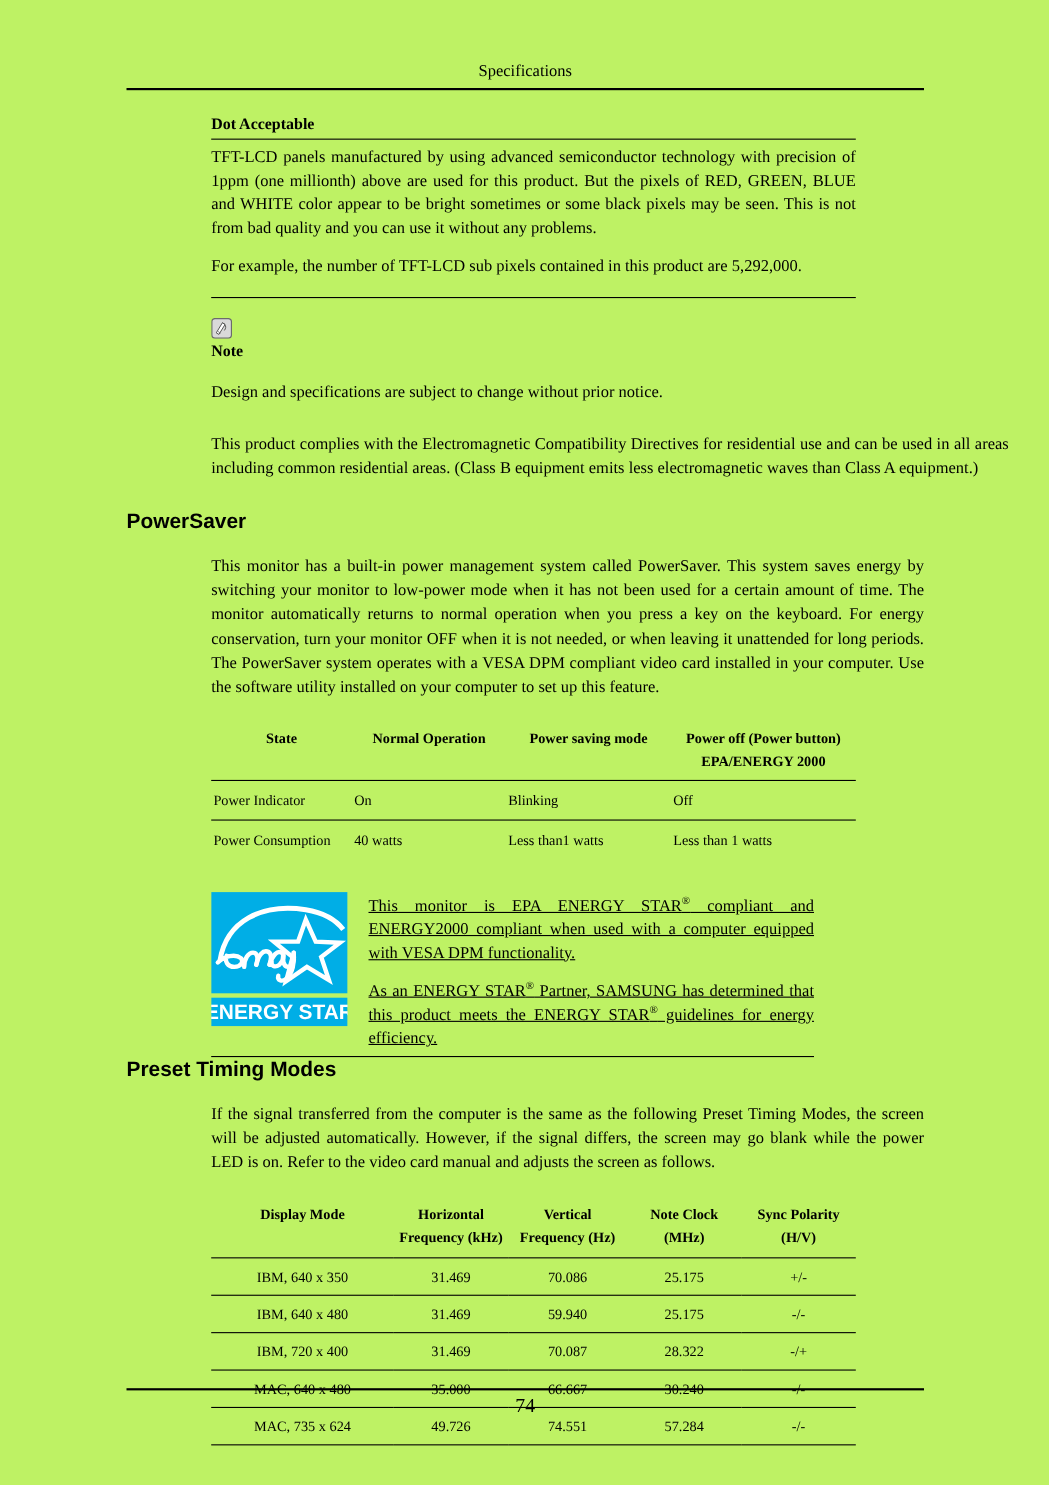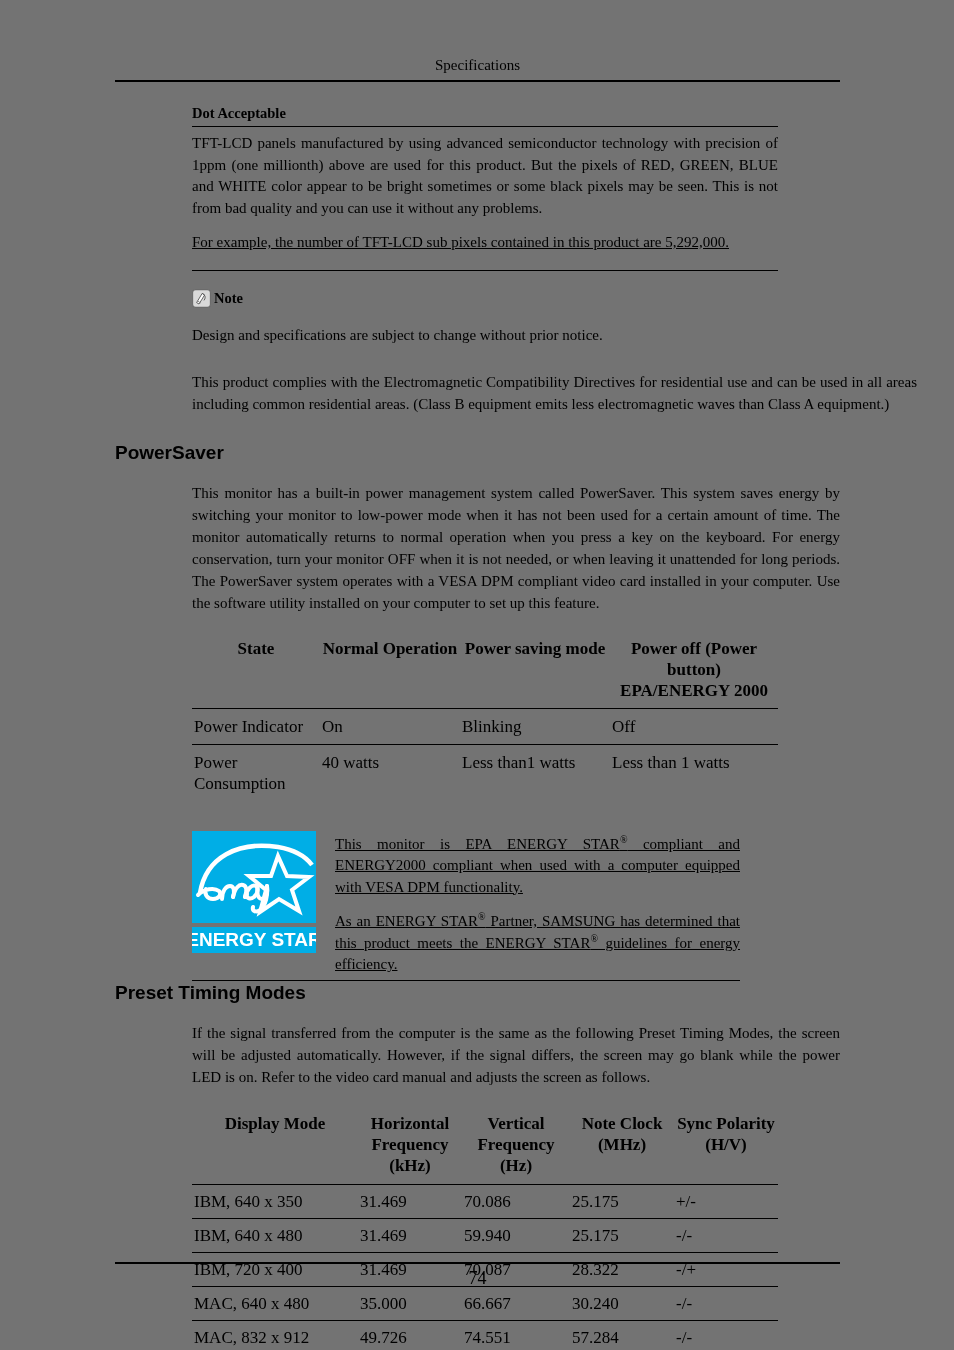--- a/index.html
+++ b/index.html
@@ -4,21 +4,21 @@
 <style>
   html, body {
     margin: 0;
     padding: 0;
     background: #ffffff;
   }
   .page {
     position: relative;
     width: 954px;
     height: 1350px;
-    background: #737373;
+    background: #bef264;
     font-family: "Liberation Serif", serif;
     color: #000000;
     overflow: hidden;
   }
 
   
   .page-header {
     position: absolute;
     left: 115px;
     top: 55px;
@@ -55,27 +55,28 @@
   }
   .rule {
     border-bottom: 1.6px solid #000;
   }
   .box-para {
     font-size: 15px;
     line-height: 21.5px;
     text-align: justify;
     padding: 6px 0 6px 0;
   }
-  .box-para.tight { padding-top: 7px; padding-bottom: 16px; text-decoration: underline; }
+  .box-para.tight { padding-top: 7px; padding-bottom: 16px; }
 
   
   .note-line {
     display: flex;
     align-items: flex-start;
     gap: 3px;
+    flex-direction: column;
   }
   .icon-note {
     display: inline-block;
     width: 19px;
     height: 19px;
     flex: 0 0 19px;
     position: relative;
     vertical-align: middle;
   }
   .icon-note svg { display: block; }
@@ -96,21 +97,21 @@
     font-family: "Liberation Sans", sans-serif;
     font-weight: bold;
     font-size: 19px;
     line-height: 24px;
     color: #000;
   }
 
   
   table.doc-table {
     border-collapse: collapse;
-    font-size: 17px;
+    font-size: 13px;
   }
   table.doc-table th,
   table.doc-table td {
     padding: 0;
     vertical-align: top;
   }
   .tbl-hrule-top { border-top: 1.6px solid #000; }
   .tbl-hrule { border-top: 1.2px solid #000; }
 
   
@@ -137,21 +138,21 @@
     width: 586px;
     table-layout: fixed;
   }
   #timing-table th {
     font-weight: bold;
     text-align: center;
     line-height: 21px;
     padding: 6px 2px 8px 2px;
   }
   #timing-table td {
-    text-align: left;
+    text-align: center;
     line-height: 21px;
     padding: 6px 2px 6px 2px;
   }
 
   
   .estar-wrap {
     margin-left: 77px;
     width: 548px;
   }
   .estar-row {
@@ -347,21 +348,21 @@
           <td>-/+</td>
         </tr>
         <tr class="tbl-hrule">
           <td>MAC, 640 x 480</td>
           <td>35.000</td>
           <td>66.667</td>
           <td>30.240</td>
           <td>-/-</td>
         </tr>
         <tr class="tbl-hrule">
-          <td>MAC, 832 x 912</td>
+          <td>MAC, 735 x 624</td>
           <td>49.726</td>
           <td>74.551</td>
           <td>57.284</td>
           <td>-/-</td>
         </tr>
         <tr>
           <td class="tbl-hrule" colspan="5" style="height:0; padding:0;"></td>
         </tr>
       </tbody>
     </table>

